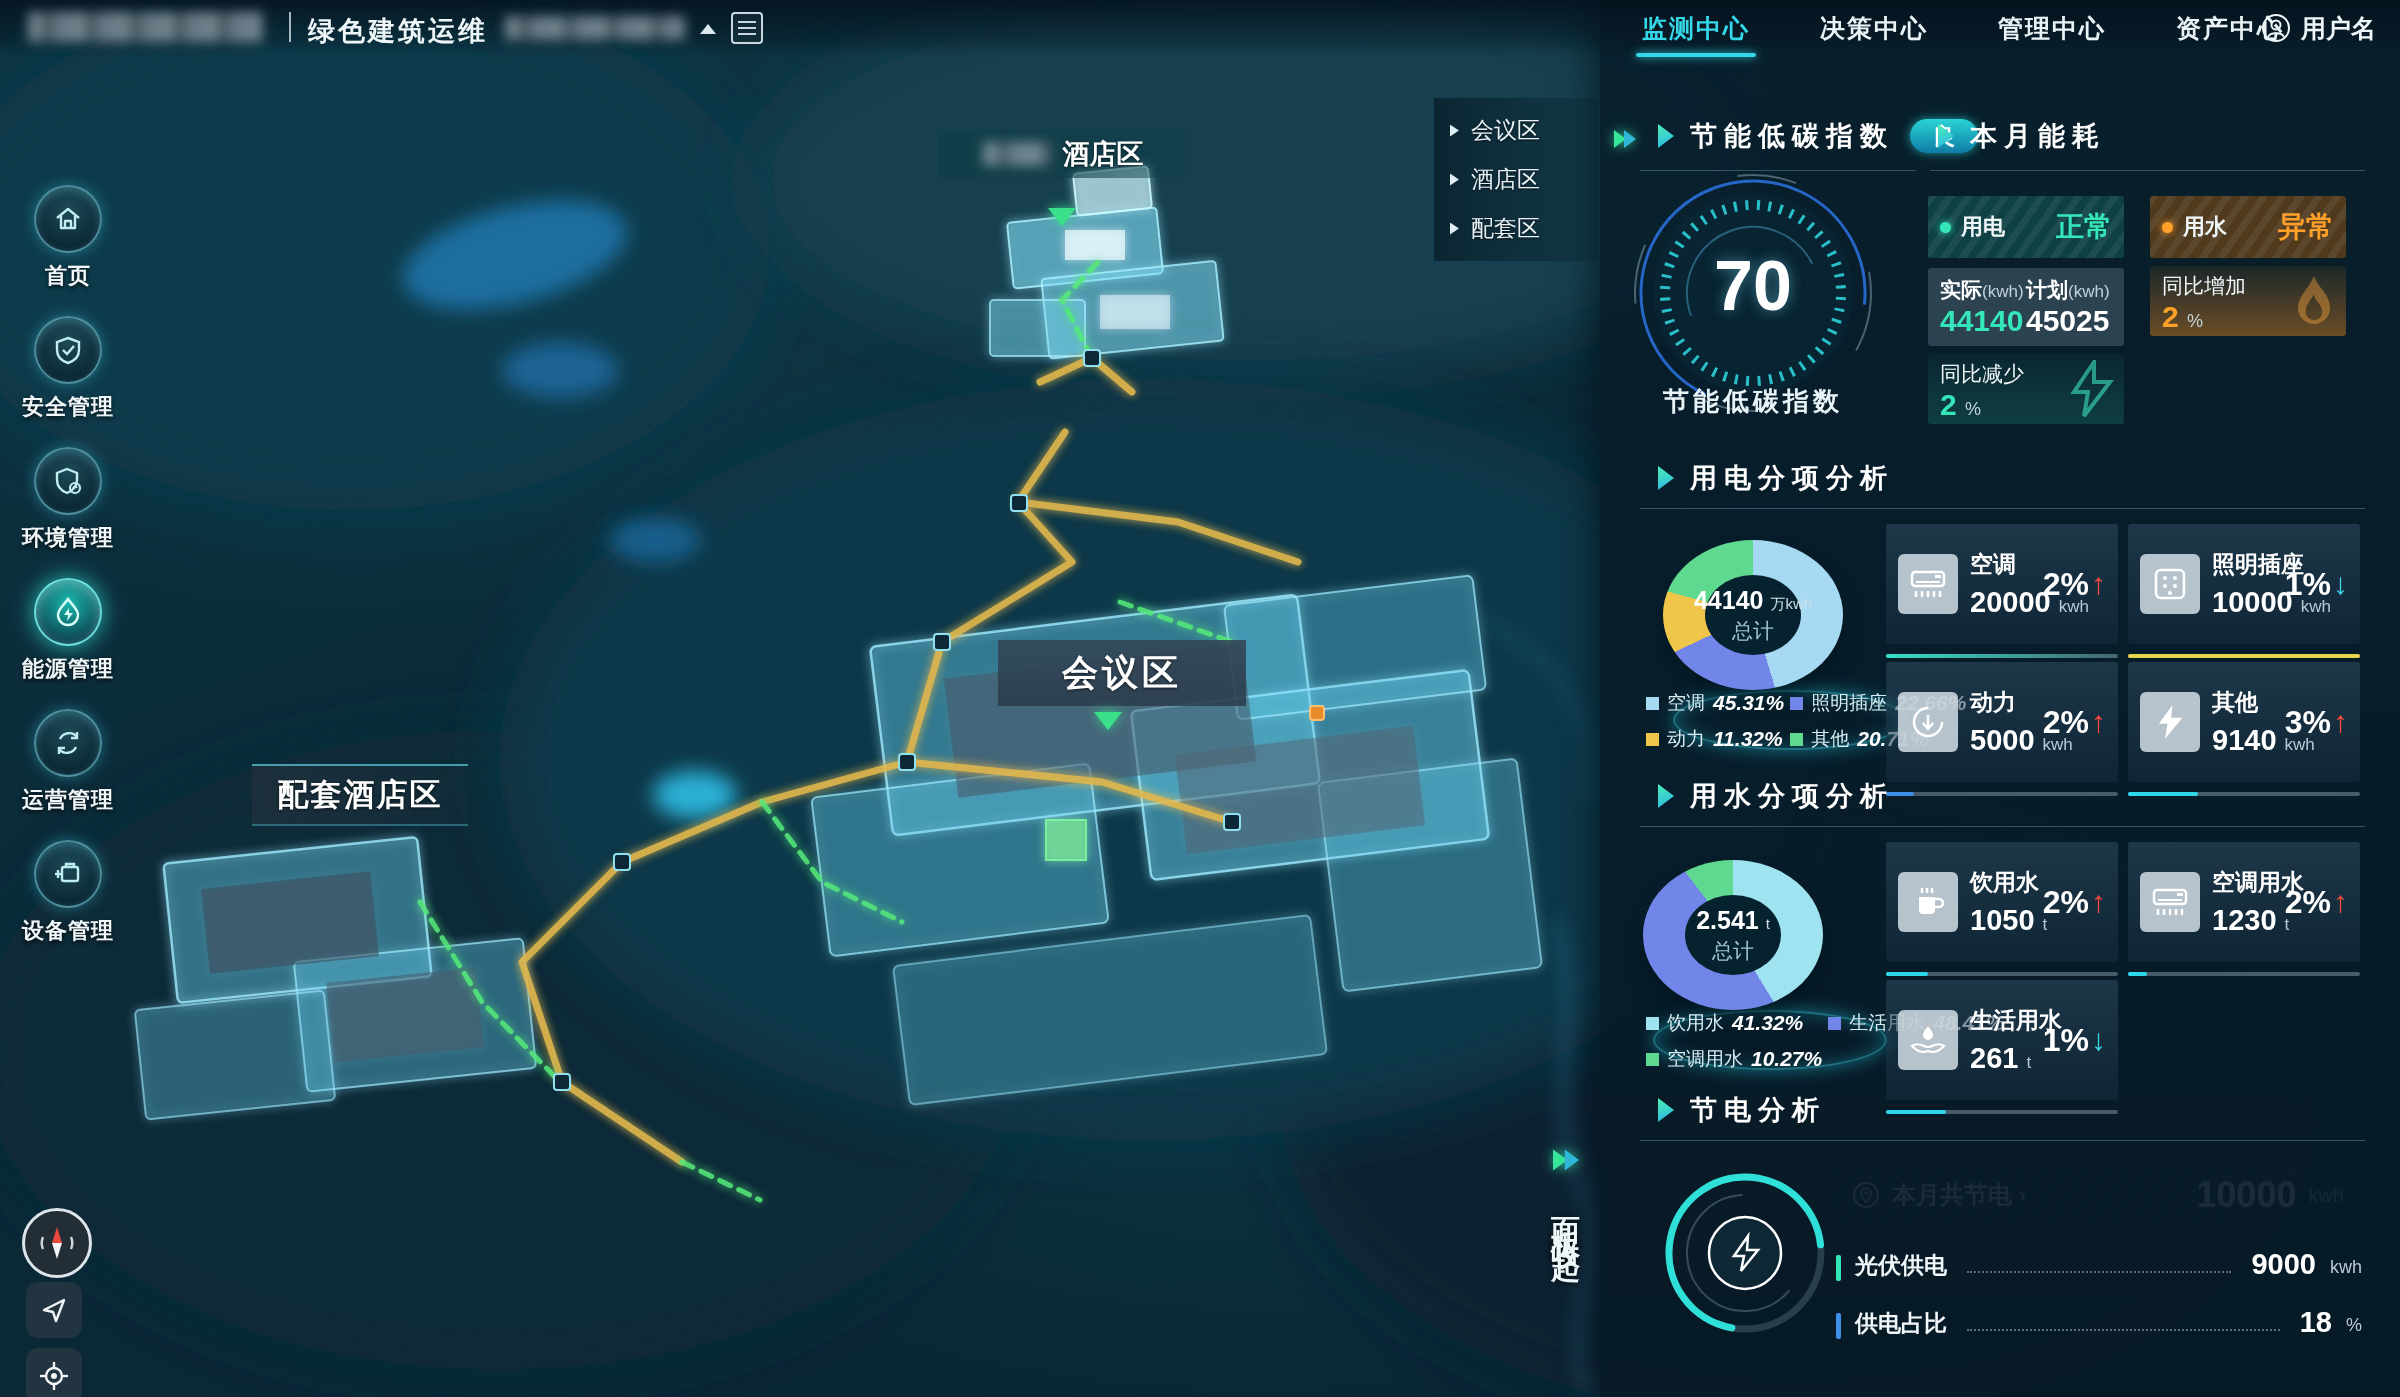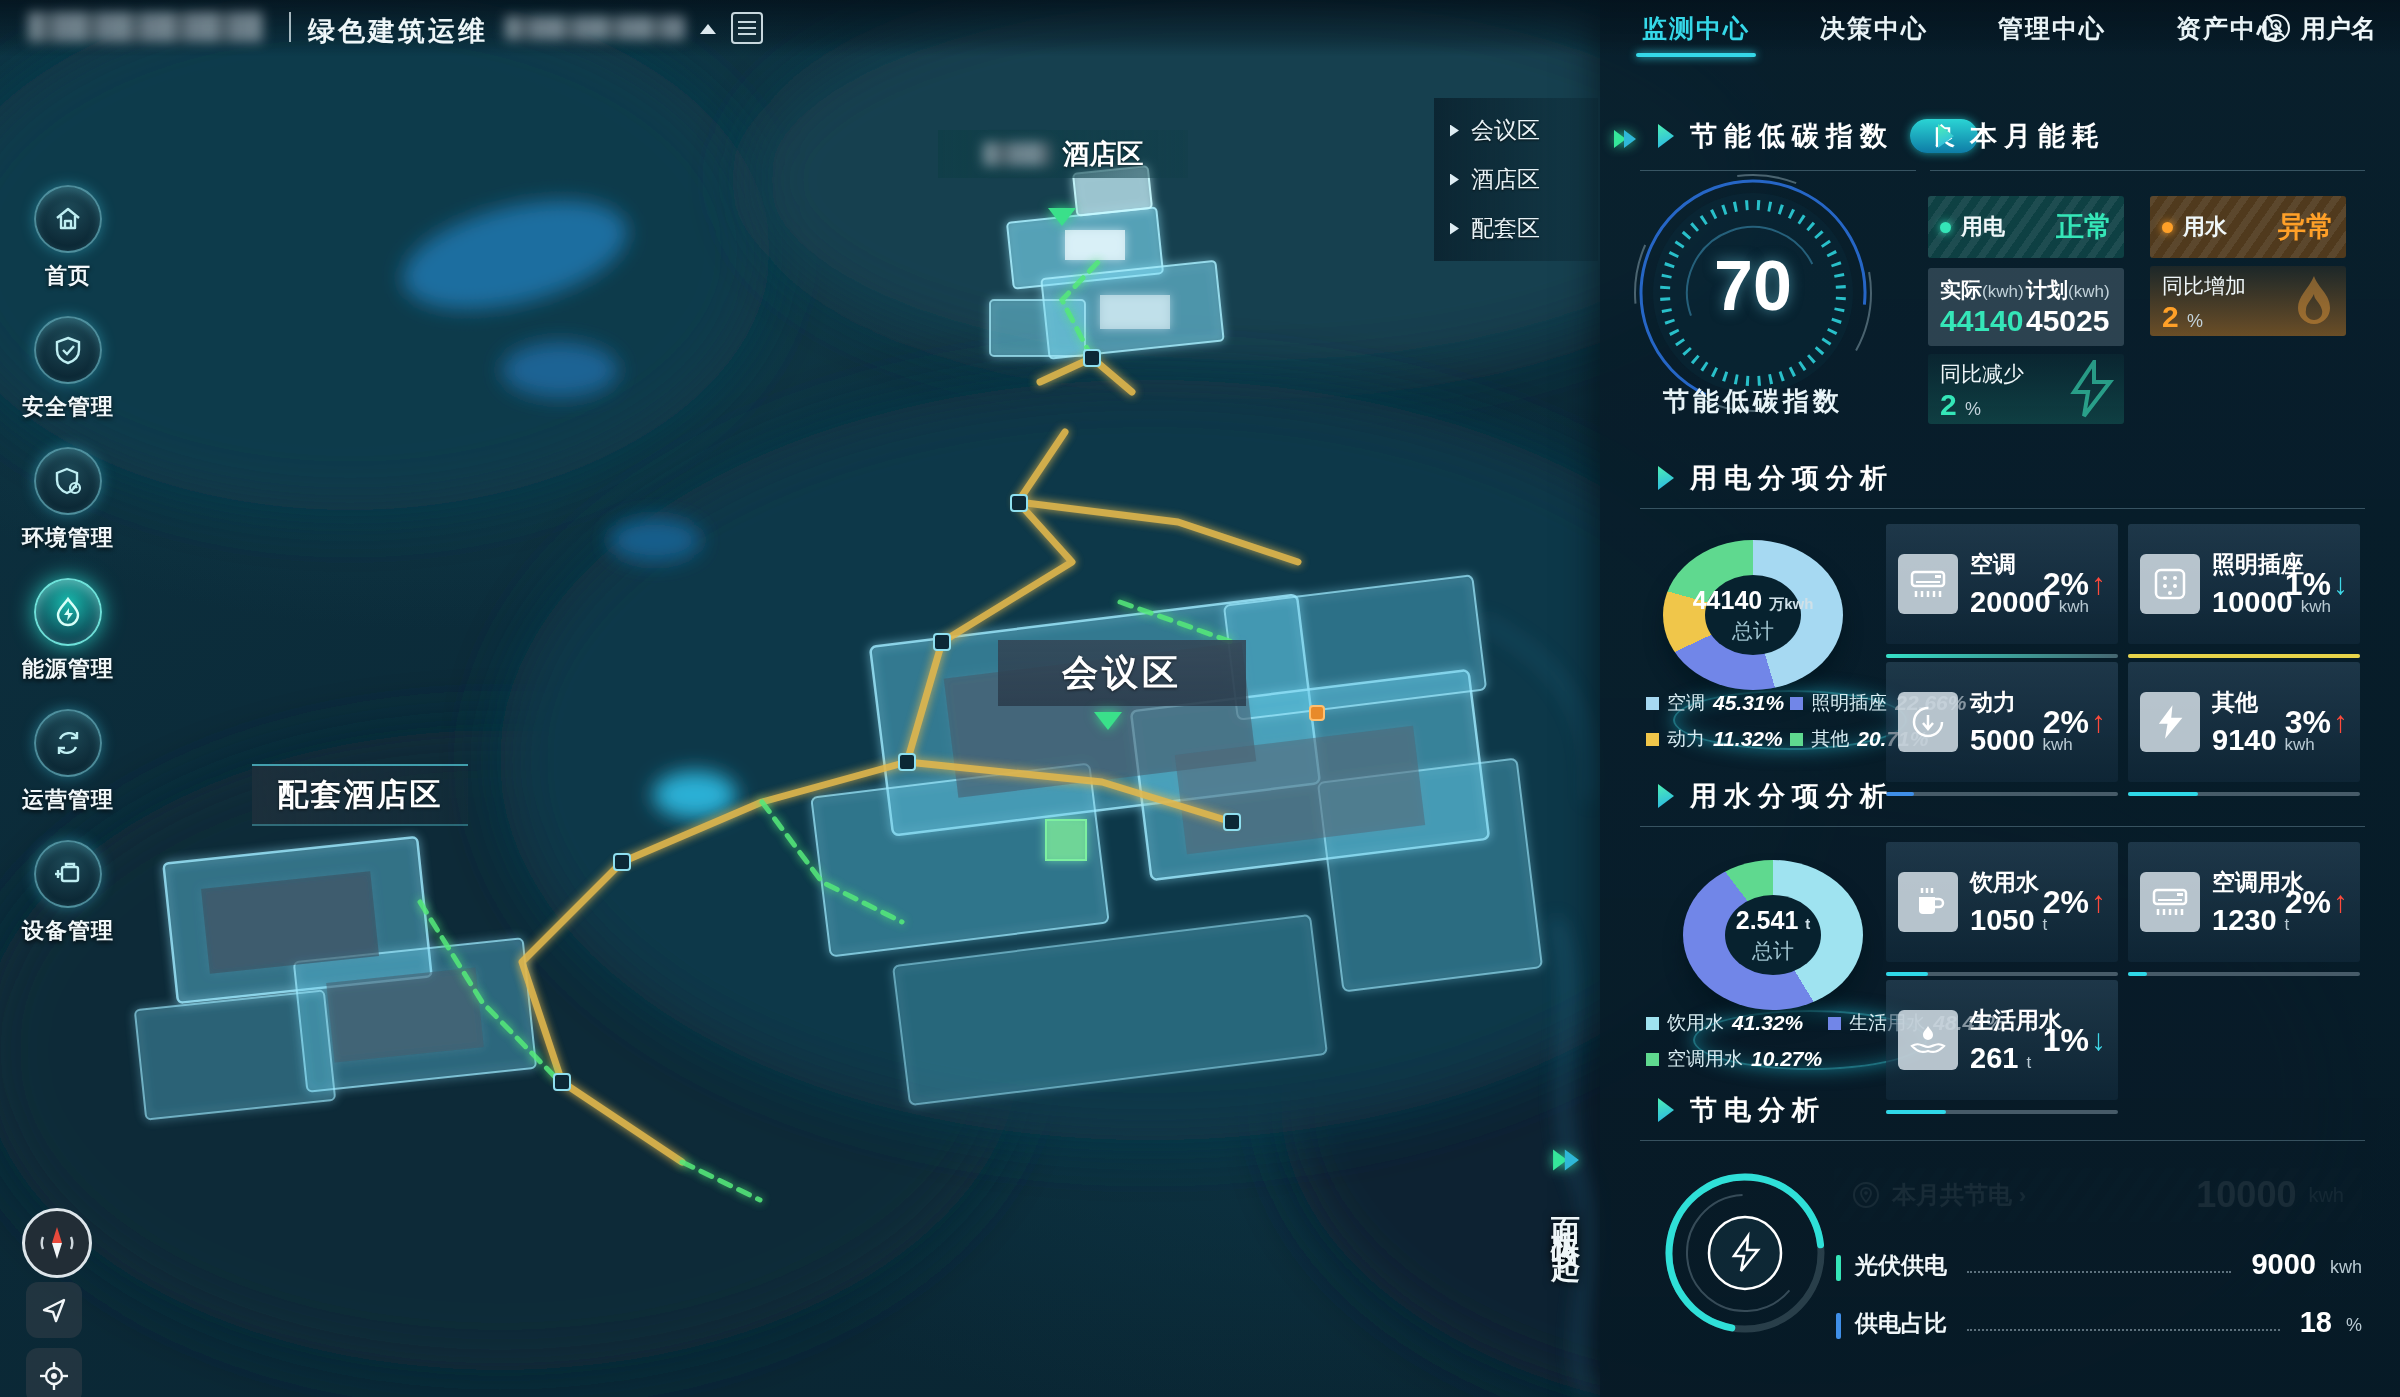--- a/index.html
+++ b/index.html
@@ -100,21 +100,21 @@
   
   .donut-wrap{position:absolute;width:250px;height:250px;}
   .donut{position:absolute;left:35px;top:20px;width:180px;height:162px;}
   .disc{position:absolute;left:0;top:0;width:180px;height:150px;border-radius:50%;
     box-shadow:0 14px 18px rgba(0,20,30,.55);}
   .disc.power{background:conic-gradient(from 0deg,#a6d9f2 0 45.31%,#7186e8 0 67.97%,#f0c64a 0 79.29%,#5fd98f 0 100%);}
   .disc.water{background:conic-gradient(from 0deg,#9fe3f0 0 41.32%,#7186e8 0 89.73%,#5fd98f 0 100%);}
   .hole{position:absolute;left:42px;top:35px;width:96px;height:80px;border-radius:50%;background:#07222f;
     display:flex;flex-direction:column;align-items:center;justify-content:center;}
   .hole .cv{font-size:25px;font-weight:bold;color:#fff;white-space:nowrap;}
-  .hole .cv .cu{font-size:15px;font-weight:bold;color:#cfe0e8;margin-top:40px;}
+  .hole .cv .cu{font-size:15px;font-weight:normal;color:#cfe0e8;margin-top:40px;}
   .hole .cc{font-size:21px;color:#9fc3cf;margin-top:2px;}
   .pedestal{position:absolute;left:10px;top:150px;width:230px;height:56px;border-radius:50%;
     border:2px solid rgba(60,215,230,.45);box-shadow:0 0 18px rgba(40,200,225,.5), inset 0 0 18px rgba(40,200,225,.35);}
   .legend{position:absolute;display:grid;grid-template-columns:1fr 1fr;gap:10px 6px;}
   .lg{display:flex;align-items:center;gap:8px;white-space:nowrap;}
   .sq{width:13px;height:13px;flex:0 0 auto;}
   .lg .ll{font-size:19px;color:#d8ecf2;}
   .lg .lp{font-size:21px;font-weight:bold;color:#fff;font-style:italic;}
   .c0p{background:#a6d9f2;} .c1p{background:#7186e8;} .c2p{background:#f0c64a;} .c3p{background:#5fd98f;}
   .c0w{background:#9fe3f0;} .c1w{background:#7186e8;} .c2w{background:#5fd98f;}
@@ -490,21 +490,21 @@
         <span class="fill f-ot"></span>
       </div>
   </div>
 
   <div class="sec-h" style="left:1658px;top:778px;z-index:15;">
     <span class="tri"></span>
     <span class="t">用水分项分析</span>
   </div>
   <div class="sec-div" style="left:1640px;top:826px;width:725px;z-index:15;"></div>
 
-  <div class="donut-wrap" style="left:1648px;top:840px;z-index:15;">
+  <div class="donut-wrap" style="left:1608px;top:840px;z-index:15;">
     <div class="donut">
       <div class="pedestal"></div>
       <div class="disc water"></div>
       <div class="hole">
         <div class="cv"><span>2.541</span> <span class="cu">t</span></div>
         <div class="cc">总计</div>
       </div>
     </div>
   </div>
   <div class="legend" style="left:1646px;top:1010px;width:270px;z-index:15;">

